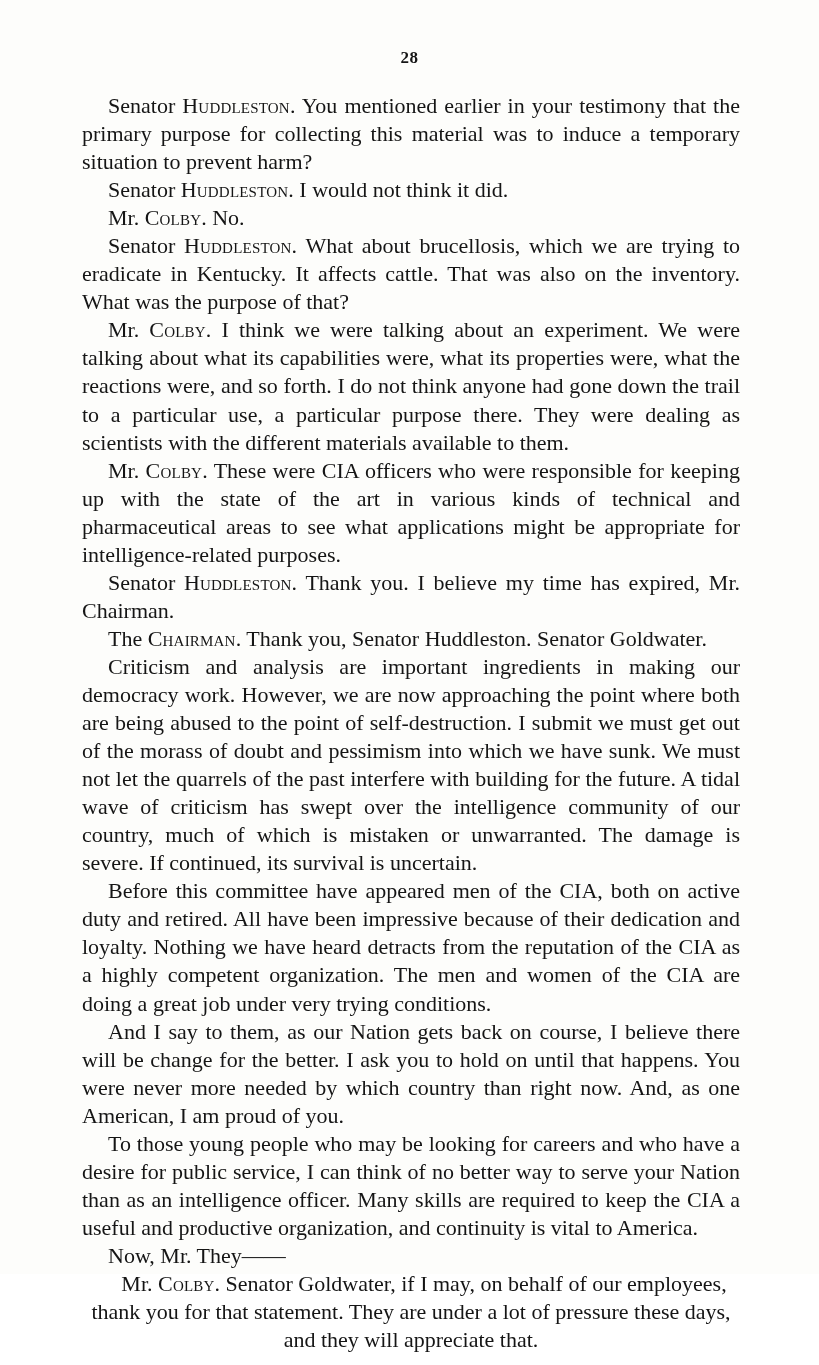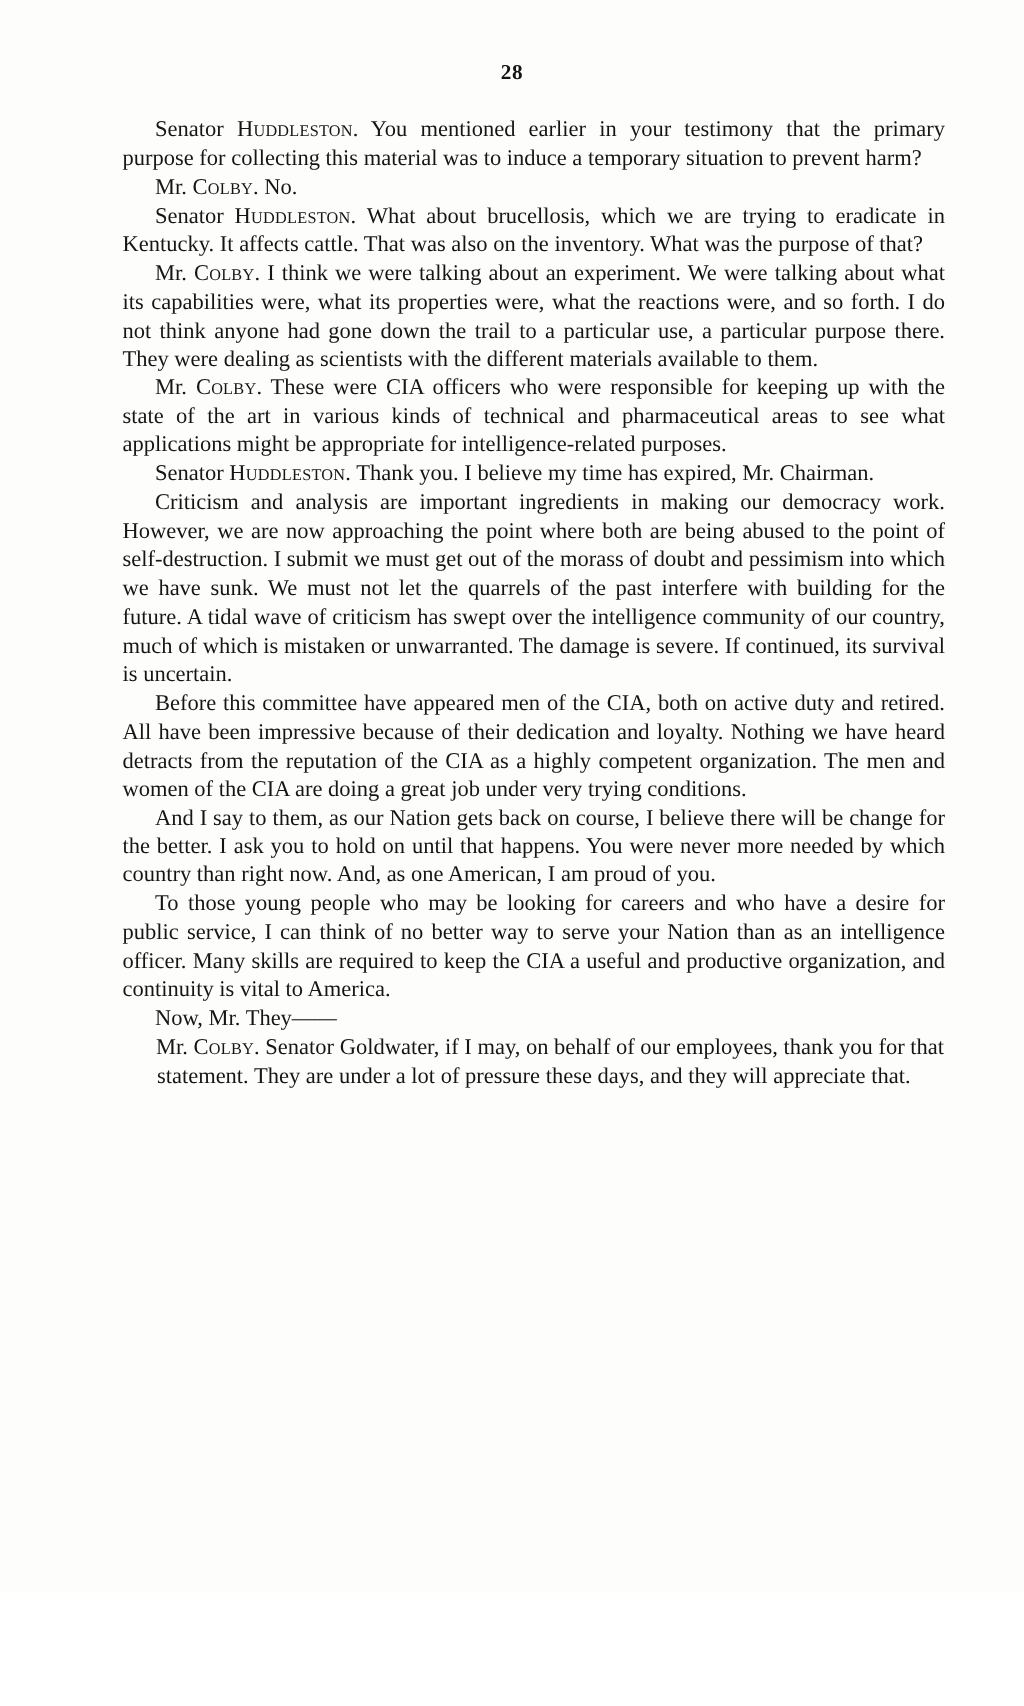--- a/index.html
+++ b/index.html
@@ -27,23 +27,23 @@
     left: 0;
     width: 819px;
     text-align: center;
     font-size: 17px;
     font-weight: bold;
     letter-spacing: 0.5px;
   }
   .body-text {
     position: absolute;
     top: 92px;
-    left: 98px;
+    left: 82px;
     width: 658px;
-    font-size: 18px;
+    font-size: 22px;
     line-height: 1.275;
     text-align: justify;
     text-justify: inter-word;
   }
   p.para {
     margin: 0;
     text-indent: 26px;
     hyphens: none;
   }
   p.para:last-child {
@@ -60,25 +60,27 @@
 </style>
 </head>
 <body>
 
 <div class="page">
 
   <div class="page-number">28</div>
 
   <div class="body-text">
     <p class="para">Senator <span class="sc">Huddleston</span>.  You mentioned earlier in your testimony that the primary purpose for collecting this material was to induce a temporary situation to prevent harm?</p>
+    <p class="para">Senator <span class="sc">Huddleston</span>.  I would not think it did.</p>
     <p class="para">Mr. <span class="sc">Colby</span>.  No.</p>
     <p class="para">Senator <span class="sc">Huddleston</span>.  What about brucellosis, which we are trying to eradicate in Kentucky. It affects cattle. That was also on the inventory. What was the purpose of that?</p>
     <p class="para">Mr. <span class="sc">Colby</span>.  I think we were talking about an experiment. We were talking about what its capabilities were, what its properties were, what the reactions were, and so forth. I do not think anyone had gone down the trail to a particular use, a particular purpose there. They were dealing as scientists with the different materials available to them.</p>
     <p class="para">Mr. <span class="sc">Colby</span>.  These were CIA officers who were responsible for keeping up with the state of the art in various kinds of technical and pharmaceutical areas to see what applications might be appropriate for intelligence-related purposes.</p>
     <p class="para">Senator <span class="sc">Huddleston</span>. Thank you. I believe my time has expired, Mr. Chairman.</p>
+    <p class="para">The <span class="sc">Chairman</span>. Thank you, Senator Huddleston. Senator Goldwater.</p>
     <p class="para">Criticism and analysis are important ingredients in making our democracy work. However, we are now approaching the point where both are being abused to the point of self-destruction. I submit we must get out of the morass of doubt and pessimism into which we have sunk. We must not let the quarrels of the past interfere with building for the future. A tidal wave of criticism has swept over the intelligence community of our country, much of which is mistaken or unwarranted. The damage is severe. If continued, its survival is uncertain.</p>
     <p class="para">Before this committee have appeared men of the CIA, both on active duty and retired. All have been impressive because of their dedication and loyalty. Nothing we have heard detracts from the reputation of the CIA as a highly competent organization. The men and women of the CIA are doing a great job under very trying conditions.</p>
     <p class="para">And I say to them, as our Nation gets back on course, I believe there will be change for the better. I ask you to hold on until that happens. You were never more needed by which country than right now. And, as one American, I am proud of you.</p>
     <p class="para">To those young people who may be looking for careers and who have a desire for public service, I can think of no better way to serve your Nation than as an intelligence officer. Many skills are required to keep the CIA a useful and productive organization, and continuity is vital to America.</p>
     <p class="para">Now, Mr. They——</p>
     <p class="para">Mr. <span class="sc">Colby</span>.  Senator Goldwater, if I may, on behalf of our employees, thank you for that statement. They are under a lot of pressure these days, and they will appreciate that.</p>
   </div>
 
 </div>
 

